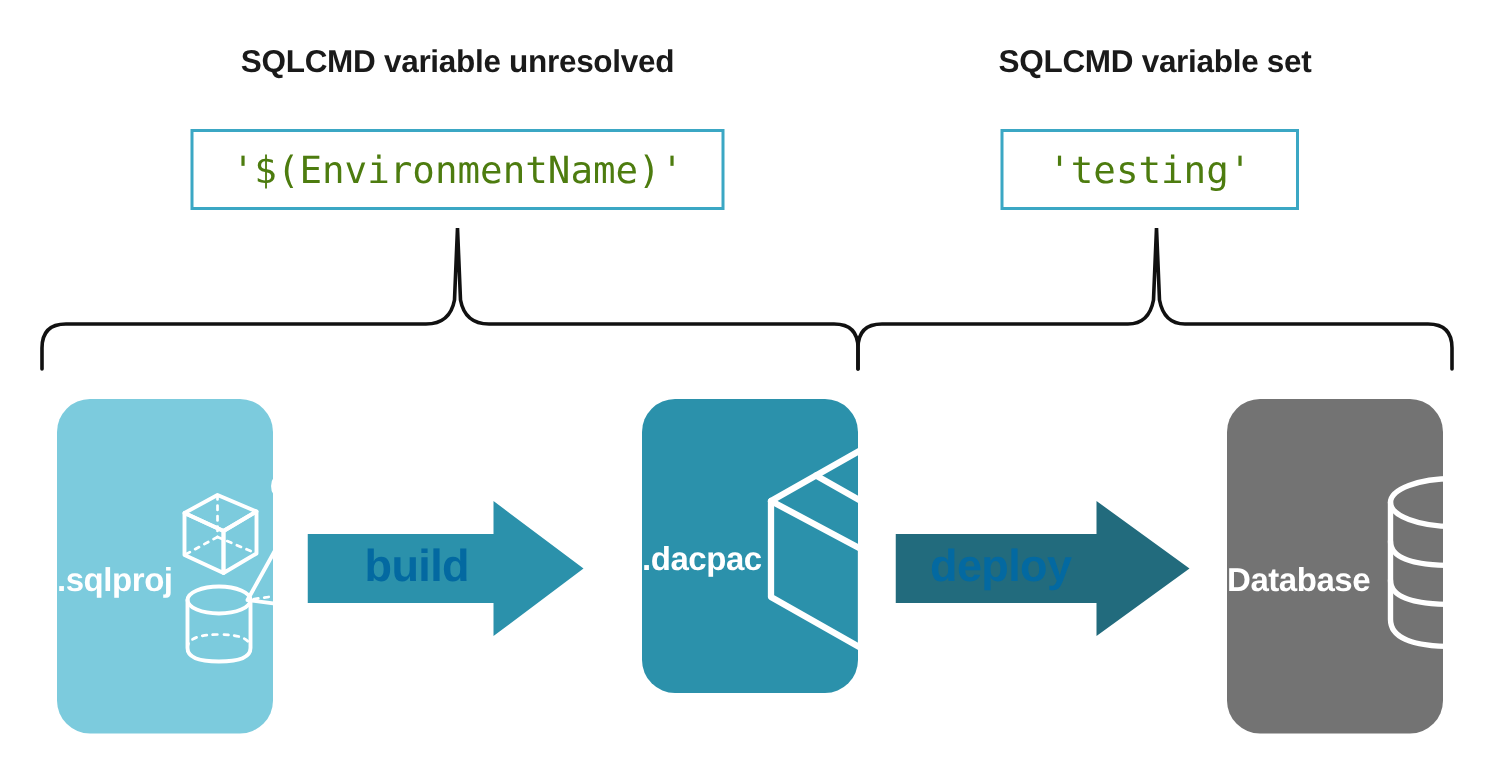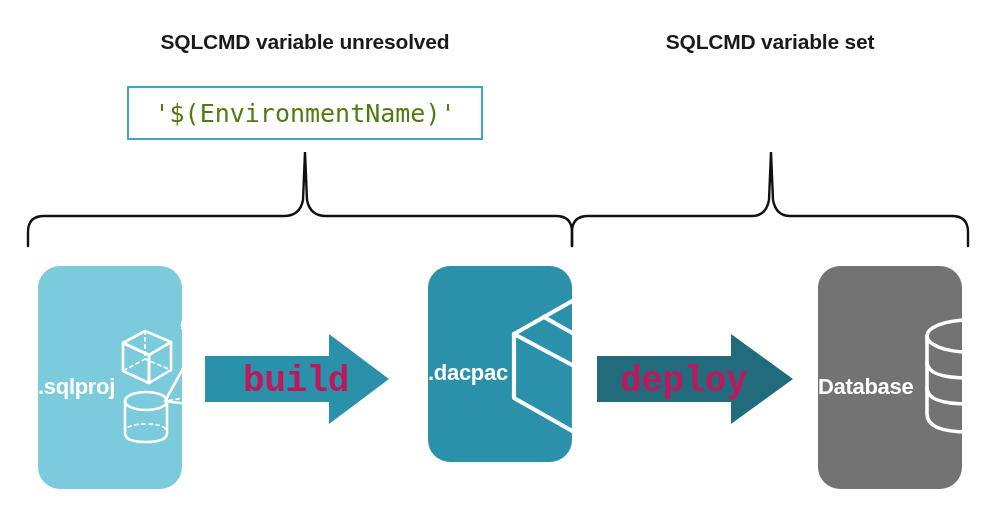--- a/index.html
+++ b/index.html
@@ -80,43 +80,44 @@
   #box-sqlproj  { left: 38px;  top: 266px; width: 144px; height: 223px; background: #7ccbdd; }
   #box-dacpac   { left: 428px; top: 266px; width: 144px; height: 196px; background: #2b91ab; }
   #box-database { left: 818px; top: 266px; width: 144px; height: 223px; background: #737373; }
 
   
   .arrow-wrap {
     position: absolute;
   }
   .arrow-label {
     position: absolute;
-    color: #be185d;
-    font-family: Liberation Mono, monospace;
+    color: #0369a1;
+    font-family: Liberation Sans, sans-serif;
     font-weight: bold;
-    font-size: 36px;
+    font-size: 30px;
     letter-spacing: -0.4px;
     white-space: nowrap;
   }
   #arrow-build-wrap  { left: 205px; top: 334px; }
   #arrow-deploy-wrap { left: 597px; top: 334px; }
   #arrow-build-label  { left: 243px; top: 361px; }
   #arrow-deploy-label { left: 620px; top: 361px; }
 </style>
 </head>
 <body>
 
 <div id="canvas">
 
   <div id="title-right" class="section-title">SQLCMD variable set</div>
 
   <div id="title-left" class="section-title">SQLCMD variable unresolved</div>
 
   <div id="code-left" class="code-box">'$(EnvironmentName)'</div>
 
+  <div id="code-right" class="code-box">'testing'</div>
 
   <div id="brace-left-wrap" class="brace-svg">
     <svg width="548" height="100" viewBox="0 0 548 100" fill="none">
       <path d="M2 98 L2 84 Q2 68 18 68 L258 68 Q274 68 277 52 L279 4 L281 52 Q284 68 300 68 L530 68 Q546 68 546 84 L546 98" stroke="#111111" stroke-width="2.4" stroke-linecap="round" fill="none"></path>
     </svg>
   </div>
 
   <div id="brace-right-wrap" class="brace-svg">
     <svg width="400" height="100" viewBox="0 0 400 100" fill="none">
       <path d="M2 98 L2 84 Q2 68 18 68 L182 68 Q196 68 199 52 L201 4 L203 52 Q206 68 220 68 L382 68 Q398 68 398 84 L398 98" stroke="#111111" stroke-width="2.4" stroke-linecap="round" fill="none"></path>

